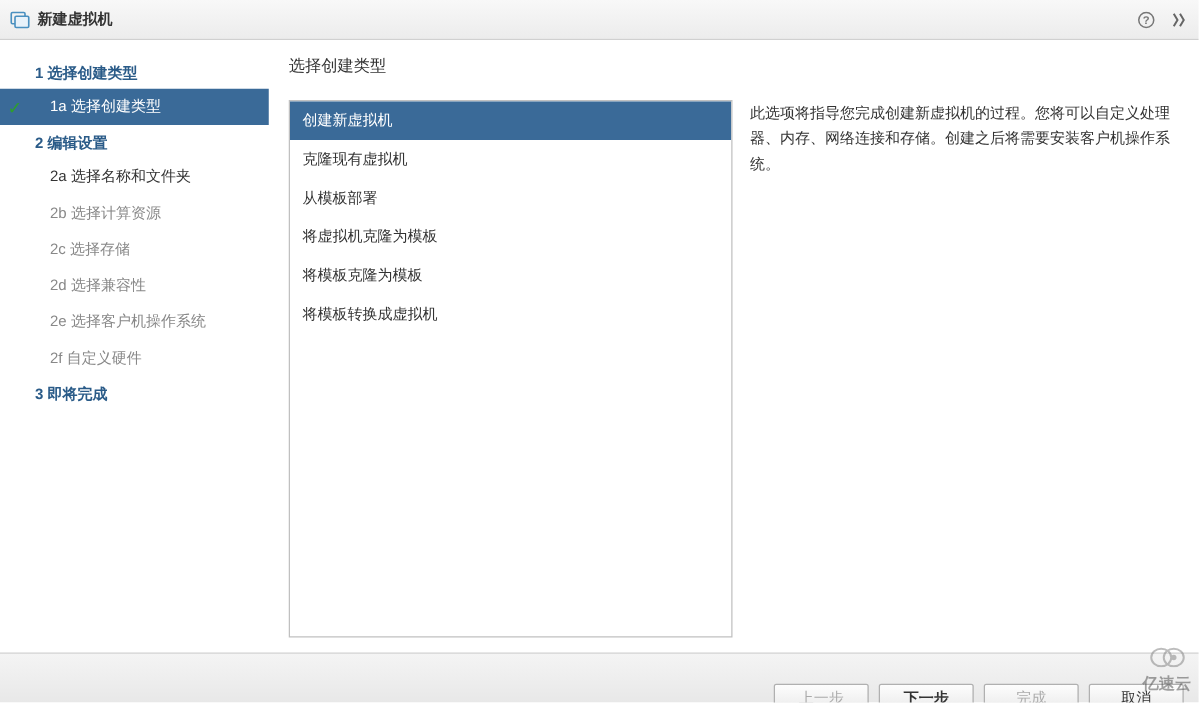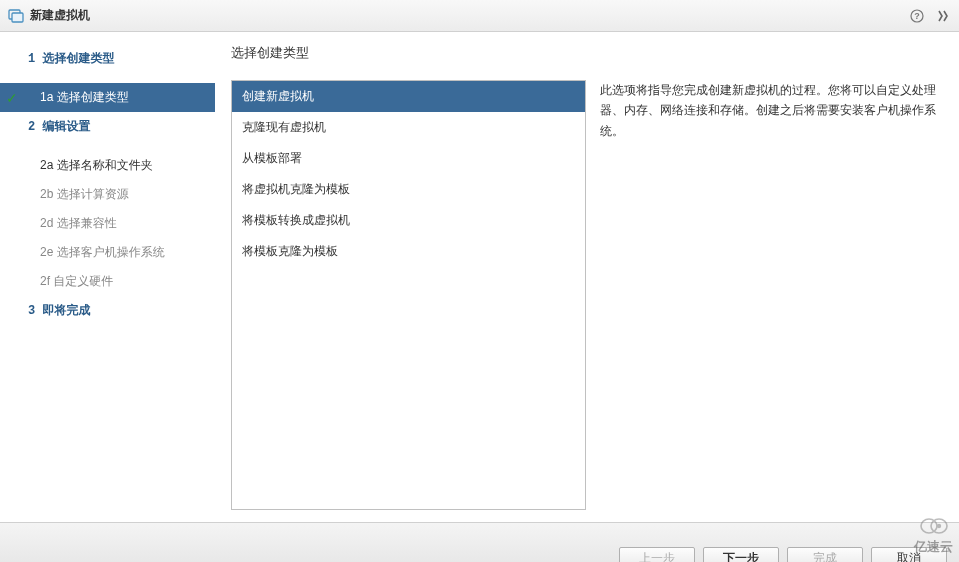--- a/index.html
+++ b/index.html
@@ -48,25 +48,24 @@
     }
     .content {
       display: flex;
       height: 490px;
     }
     .sidebar {
       width: 215px;
       padding: 12px 0 0 0;
     }
     .step {
-      padding: 6px 10px 16px 28px;
+      padding: 6px 10px 4px 28px;
       color: #333;
       position: relative;
       cursor: default;
-      font-family: Liberation Mono, monospace;
     }
     .step.major {
       font-weight: bold;
       color: #2a5b88;
     }
     .substep {
       padding: 6px 10px 6px 40px;
       position: relative;
       cursor: default;
       color: #888;
@@ -224,20 +223,24 @@
     </div>
     <div class="substep enabled">
       <span>2a</span>
       <span>选择名称和文件夹</span>
     </div>
     <div class="substep">
       <span>2b</span>
       <span>选择计算资源</span>
     </div>
     <div class="substep">
+      <span>2c</span>
+      <span>选择存储</span>
+    </div>
+    <div class="substep">
       <span>2d</span>
       <span>选择兼容性</span>
     </div>
     <div class="substep">
       <span>2e</span>
       <span>选择客户机操作系统</span>
     </div>
     <div class="substep">
       <span>2f</span>
       <span>自定义硬件</span>
@@ -251,22 +254,22 @@
   <div class="main">
     <div class="main-header">
       <div class="main-title">选择创建类型</div>
     </div>
     <div class="main-body">
       <div class="options-list">
         <div class="option-item selected">创建新虚拟机</div>
         <div class="option-item">克隆现有虚拟机</div>
         <div class="option-item">从模板部署</div>
         <div class="option-item">将虚拟机克隆为模板</div>
+        <div class="option-item">将模板克隆为模板</div>
         <div class="option-item">将模板转换成虚拟机</div>
-        <div class="option-item">将模板克隆为模板</div>
       </div>
       <div class="description">此选项将指导您完成创建新虚拟机的过程。您将可以自定义处理器、内存、网络连接和存储。创建之后将需要安装客户机操作系统。</div>
     </div>
   </div>
 </div>
 
 <div class="footer">
   <button class="btn" disabled="">上一步</button>
   <button class="btn primary">下一步</button>
   <button class="btn" disabled="">完成</button>

